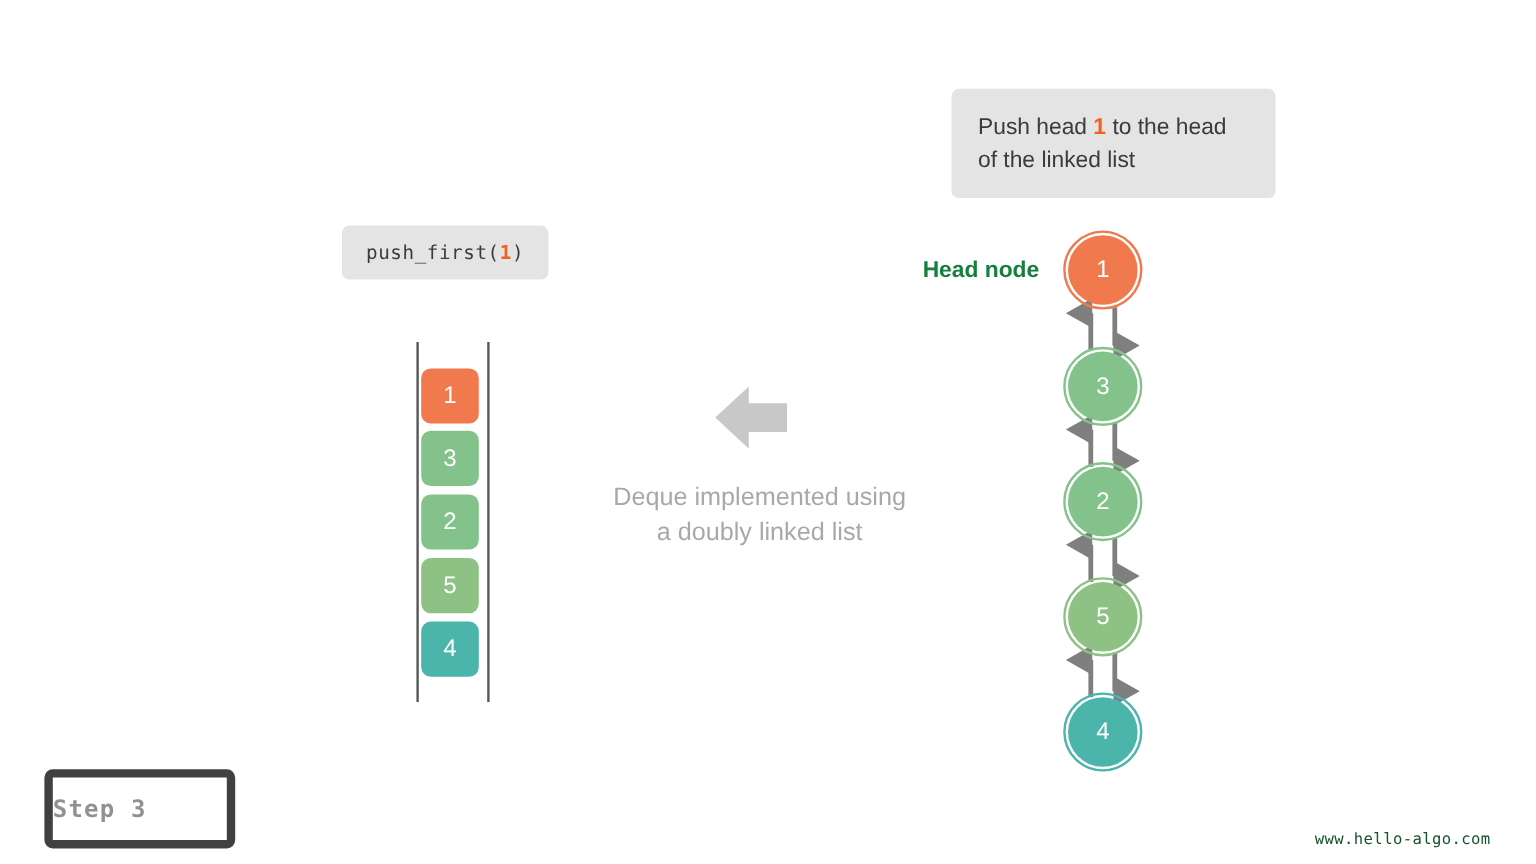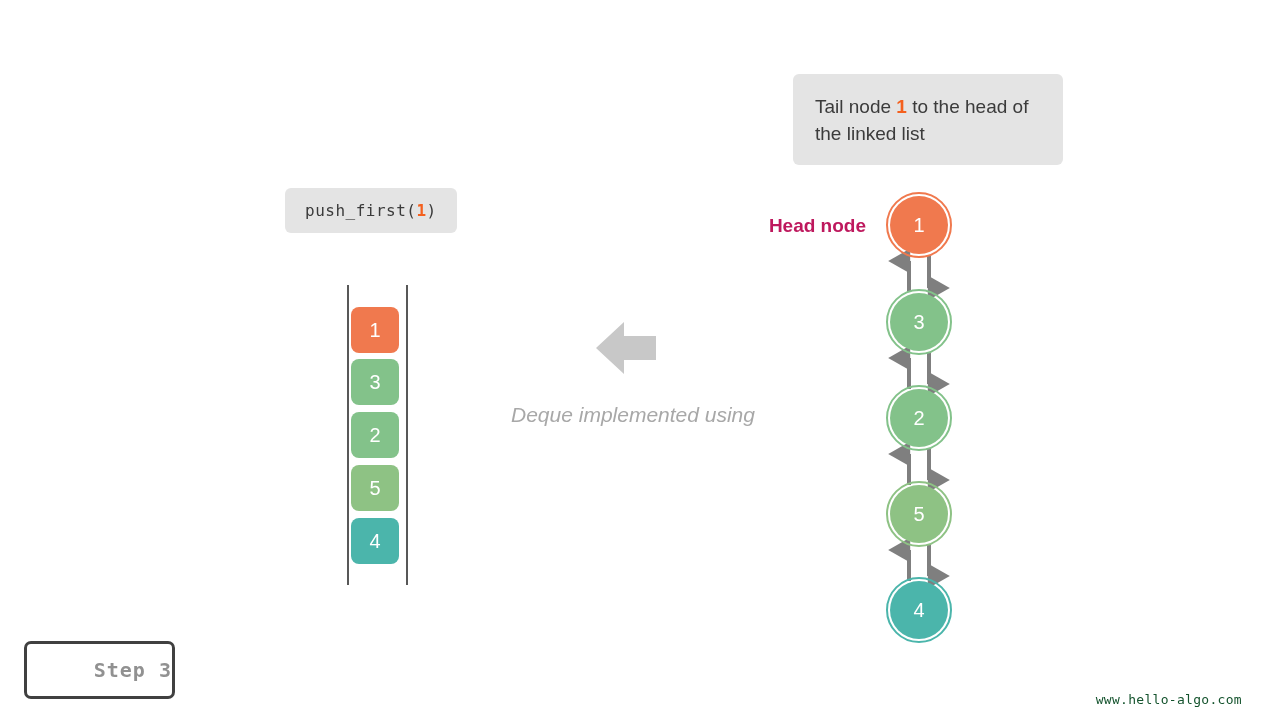--- a/index.html
+++ b/index.html
@@ -134,38 +134,38 @@
     width: 66px;
     height: 66px;
     border-radius: 50%;
     border: 2px solid;
     box-sizing: border-box;
   }
   .ll-label {
     position: absolute;
     font-size: 19px;
     font-weight: bold;
-    color: #be185d;
+    color: #15803d;
     text-align: right;
     font-family: "Liberation Sans", sans-serif;
   }
 
   
   .step-badge {
     position: absolute;
-    left: 24px;
+    left: 37px;
     top: 641px;
     width: 145px;
     height: 52px;
-    border: 3px solid #404040;
+    border: 7px solid #404040;
     border-radius: 7px;
     background: #ffffff;
     display: flex;
     align-items: center;
-    justify-content: flex-end;
+    justify-content: flex-start;
   }
   .step-badge-text {
     font-family: "DejaVu Sans Mono", "Liberation Mono", monospace;
     font-size: 20px;
     font-weight: bold;
     color: #919191;
     letter-spacing: 1px;
   }
 
   
@@ -178,21 +178,21 @@
     color: #14532d;
     letter-spacing: 0.3px;
   }
 </style>
 </head>
 <body>
 
 <div id="canvas">
 
   <div class="callout" style="background: rgb(228, 228, 228);">
-    <div class="callout-text"><span>Tail node </span><span class="hl-orange" style="color: rgb(244, 96, 30);">1</span><span> to the head of the linked list</span></div>
+    <div class="callout-text"><span>Push head </span><span class="hl-orange" style="color: rgb(244, 96, 30);">1</span><span> to the head of the linked list</span></div>
   </div>
 
   <div class="code-chip" style="background: rgb(228, 228, 228);">
     <div class="code-chip-text"><span>push_first(</span><span class="hl-orange" style="color: rgb(244, 96, 30);">1</span><span>)</span></div>
   </div>
 
   <div class="array-rail rail-left" style="background: rgb(88, 88, 88);"></div>
   <div class="array-rail rail-right" style="background: rgb(88, 88, 88);"></div>
 
   <div class="array-box" style="top: 307px; background: rgb(240, 121, 78);">
@@ -208,22 +208,23 @@
     <span>5</span>
   </div>
   <div class="array-box" style="top: 518px; background: rgb(75, 181, 171);">
     <span>4</span>
   </div>
 
   <svg class="big-arrow" viewBox="0 0 60 56">
     <polygon points="0,28 28,2 28,16 60,16 60,40 28,40 28,54" fill="#c8c8c8"></polygon>
   </svg>
 
-  <div class="center-caption" style="color: rgb(168, 168, 168); font-style: italic;">
+  <div class="center-caption" style="color: rgb(168, 168, 168);">
     <div>Deque implemented using</div>
+    <div>a doubly linked list</div>
   </div>
 
   <svg class="ll-layer" viewBox="0 0 1280 720">
     <defs>
       <marker id="arrowUp" markerWidth="7" markerHeight="7" refX="3.2" refY="5.6" orient="auto" markerUnits="strokeWidth">
         <path d="M3.2,0.4 L6.3,5.9 L0.1,5.9 Z" fill="#7f7f7f"></path>
       </marker>
       <marker id="arrowDown" markerWidth="7" markerHeight="7" refX="3.2" refY="5.6" orient="auto" markerUnits="strokeWidth">
         <path d="M3.2,0.4 L6.3,5.9 L0.1,5.9 Z" fill="#7f7f7f"></path>
       </marker>

